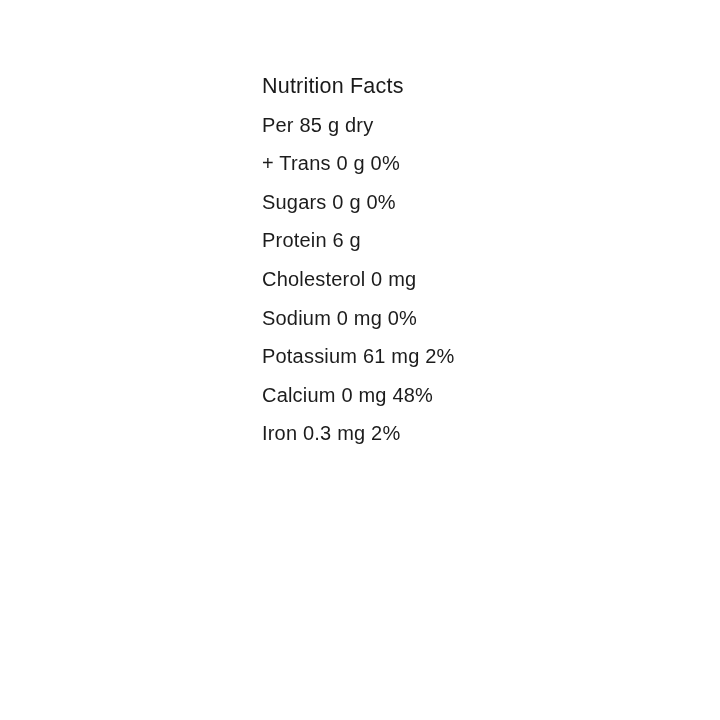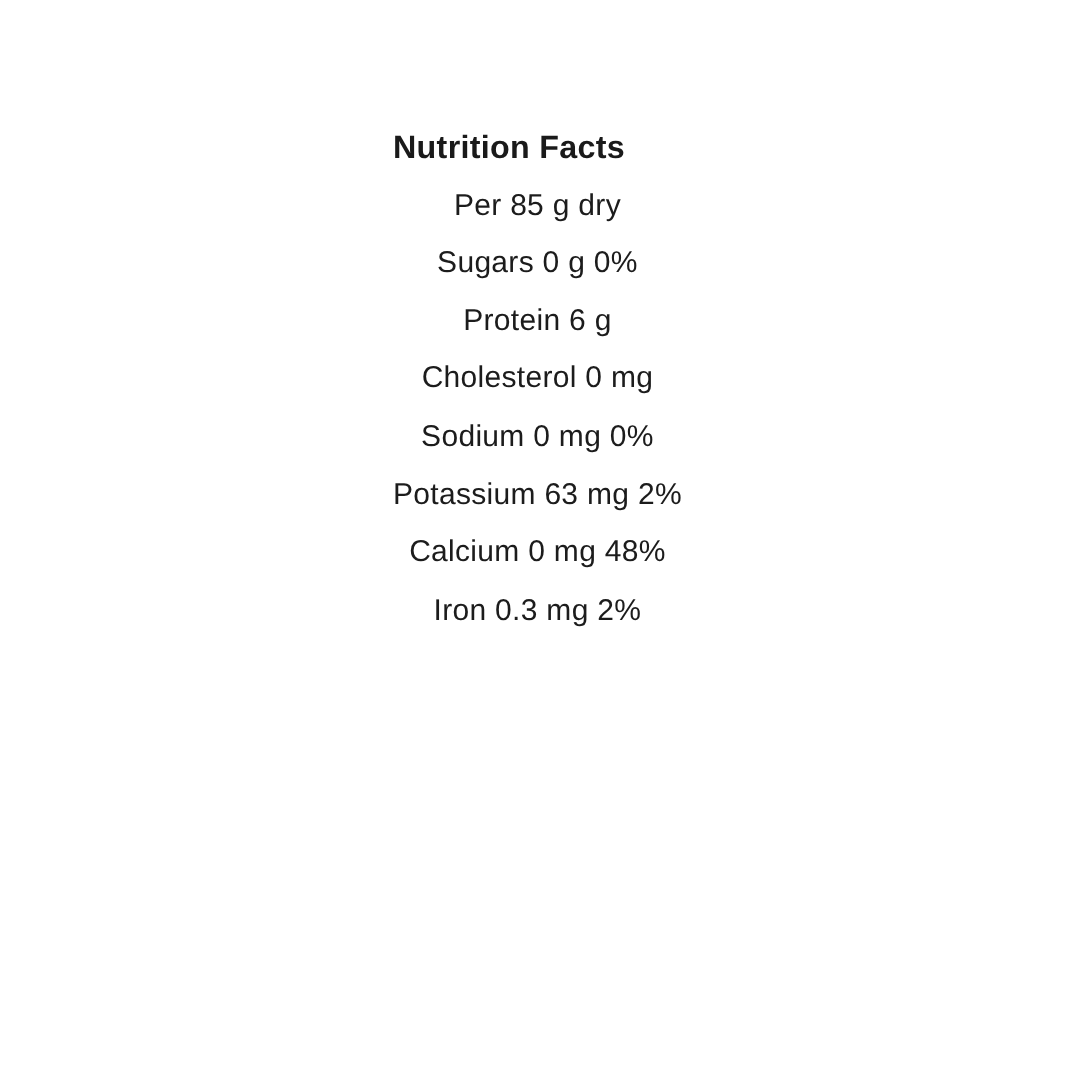--- a/index.html
+++ b/index.html
@@ -15,47 +15,46 @@
     overflow: hidden;
     font-family: "Liberation Sans", sans-serif;
   }
   .facts-block {
     position: absolute;
     left: 262px;
     top: 67px;
   }
   .facts-title {
     font-size: 21.5px;
-    font-weight: 700;
+    font-weight: 400;
     letter-spacing: 0.2px;
     color: #1a1a1a;
     line-height: 38.6px;
     height: 38.6px;
     white-space: nowrap;
-    margin-top: 12px;
   }
   .facts-row {
     font-size: 20px;
     font-weight: 400;
     letter-spacing: 0.2px;
     color: #1c1c1c;
     line-height: 38.6px;
     height: 38.6px;
     white-space: nowrap;
-    text-align: center;
   }
 </style>
 </head>
 <body>
 
 <div class="page">
   <div class="facts-block">
     <div class="facts-title">Nutrition Facts</div>
     <div class="facts-row">Per 85 g dry</div>
+    <div class="facts-row">+ Trans 0 g 0%</div>
     <div class="facts-row">Sugars 0 g 0%</div>
     <div class="facts-row">Protein 6 g</div>
     <div class="facts-row">Cholesterol 0 mg</div>
     <div class="facts-row">Sodium 0 mg 0%</div>
-    <div class="facts-row">Potassium 63 mg 2%</div>
+    <div class="facts-row">Potassium 61 mg 2%</div>
     <div class="facts-row">Calcium 0 mg 48%</div>
     <div class="facts-row">Iron 0.3 mg 2%</div>
   </div>
 </div>
 
 </body></html>

